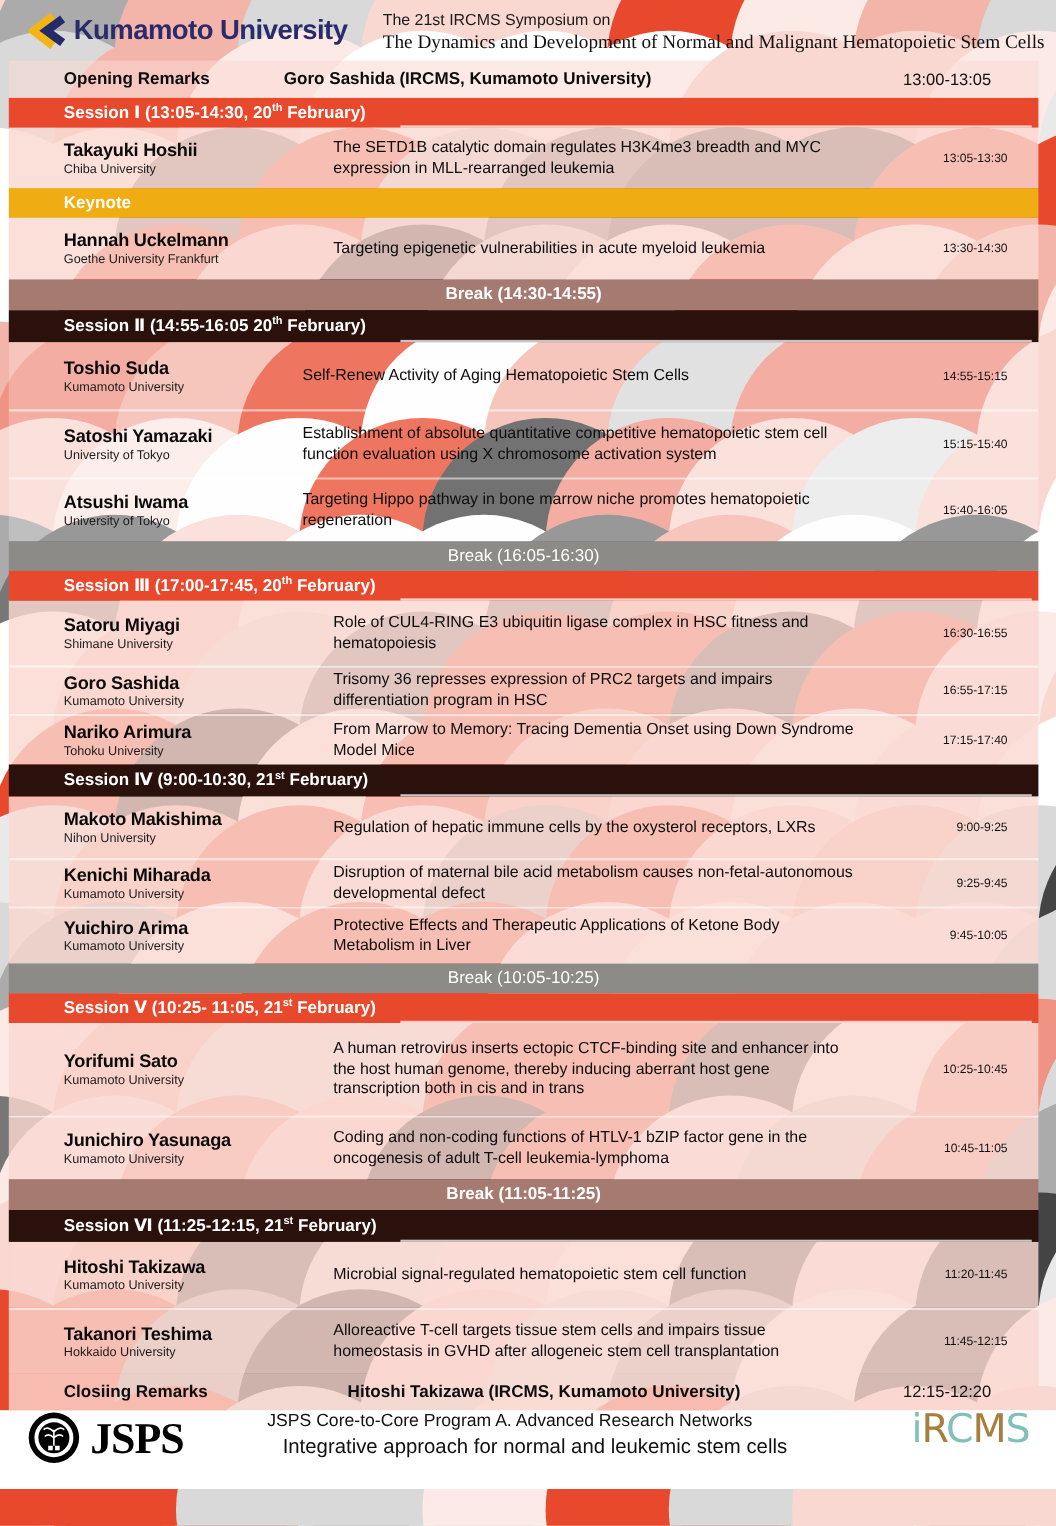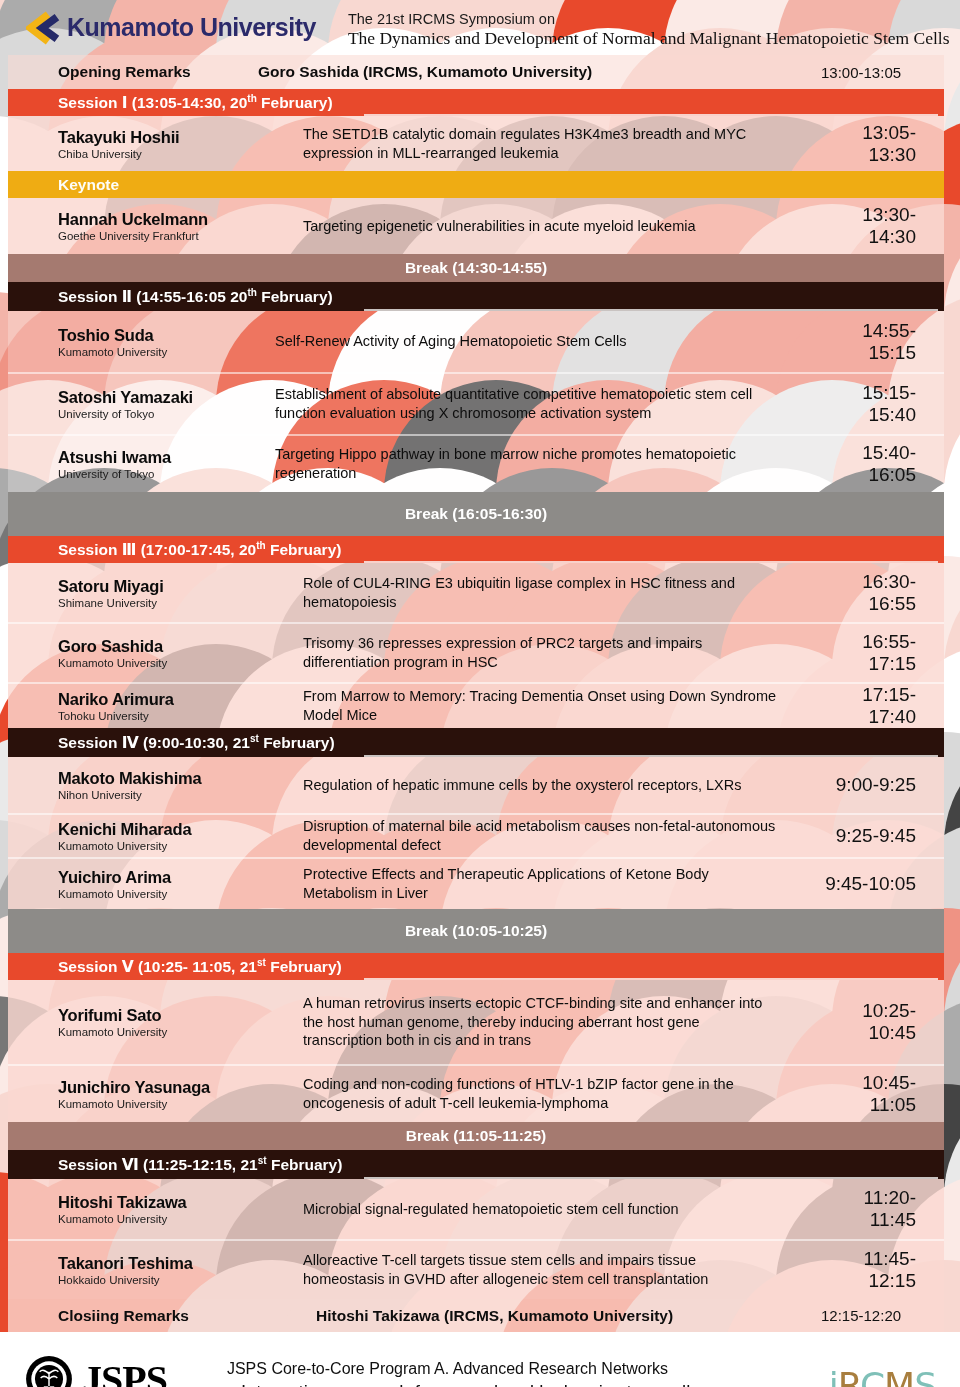--- a/index.html
+++ b/index.html
@@ -25,38 +25,38 @@
   .simple-speaker{flex:1;font-size:15.5px;font-weight:bold;color:#0d0d0d;}
   .simple-time{width:95px;text-align:left;font-size:15px;color:#111;flex:none;}
 
   .band{position:relative;display:flex;align-items:center;height:27px;padding:0 28px 0 50px;
         box-sizing:border-box;color:#fff;font-size:15.5px;font-weight:bold;}
   .band sup{font-size:10px;line-height:0;}
   .band.red{background:var(--session_red);}
   .band.gold{background:var(--keynote_gold);color:#fdfdf8;font-weight:600;}
   .band.dark{background:var(--session_dark);height:29px;}
   .band.mauve{background:var(--break_mauve);height:28px;font-weight:600;}
-  .band.gray{background:var(--break_gray);height:44px;font-weight:700;}
+  .band.gray{background:var(--break_gray);height:27px;font-weight:400;}
   .band.center{justify-content:center;padding:0;}
   .band.session::after{content:"";position:absolute;left:38%;right:6px;bottom:0;height:2px;
         background:rgba(255,255,255,0.75);}
 
   .talk{display:flex;align-items:center;padding:0 28px 0 50px;box-sizing:border-box;}
   .talk.pink{background:rgba(250,216,209,0.82);gap:28px;}
   .talk.clear{background:rgba(255,252,250,0.25);}
   .talk + .talk{border-top:2px solid rgba(255,255,255,0.55);}
   .col-name{width:217px;flex:none;}
   .speaker{font-size:16.5px;font-weight:bold;color:#0b0b0b;letter-spacing:-0.2px;}
   .affil{font-size:11.5px;color:#1c1c1c;margin-top:1px;}
   .col-title{flex:1;padding-right:16px;font-size:14.5px;line-height:1.3;color:#0d0d0d;}
-  .col-time{width:95px;flex:none;text-align:right;font-size:19px;color:#111;}
+  .col-time{width:95px;flex:none;text-align:right;font-size:11px;color:#111;}
 
   
   .ftr{position:relative;height:80px;box-sizing:border-box;border-bottom:8px solid transparent;
-       background:#fff;background-clip:padding-box;display:flex;align-items:flex-end;}
+       background:#fff;background-clip:padding-box;display:flex;align-items:flex-start;gap:16px;}
   .jsps{display:flex;align-items:center;gap:8px;margin-left:24px;flex:none;}
   .jsps-word{font-family:"Liberation Serif","DejaVu Serif",serif;font-size:40px;font-weight:bold;color:#000;letter-spacing:-1px;}
   .core{margin-left:60px;line-height:1.3;}
   .core1{font-size:16px;color:#101010;}
   .core2{font-size:18.5px;color:#101010;margin-left:14px;}
   .ircms{margin-left:auto;margin-right:24px;font-family:"DejaVu Sans",sans-serif;font-size:36px;
          font-weight:500;letter-spacing:-1px;line-height:1;}
   .ircms .t{color:var(--ircms_teal);}
   .ircms .b{color:var(--ircms_brown);}
 </style>
@@ -339,21 +339,21 @@
 
     <div class="talk pink" style="height:59px">
       <div class="col-name">
         <div class="speaker">Satoru Miyagi</div>
         <div class="affil">Shimane University</div>
       </div>
       <div class="col-title">Role of CUL4-RING E3 ubiquitin ligase complex in HSC fitness and hematopoiesis</div>
       <div class="col-time">16:30-16:55</div>
     </div>
 
-    <div class="talk pink" style="height:60px">
+    <div class="talk pink" style="height:44px">
       <div class="col-name">
         <div class="speaker">Goro Sashida</div>
         <div class="affil">Kumamoto University</div>
       </div>
       <div class="col-title">Trisomy 36 represses expression of PRC2 targets and impairs differentiation program in HSC</div>
       <div class="col-time">16:55-17:15</div>
     </div>
 
     <div class="talk pink" style="height:46px">
       <div class="col-name">

